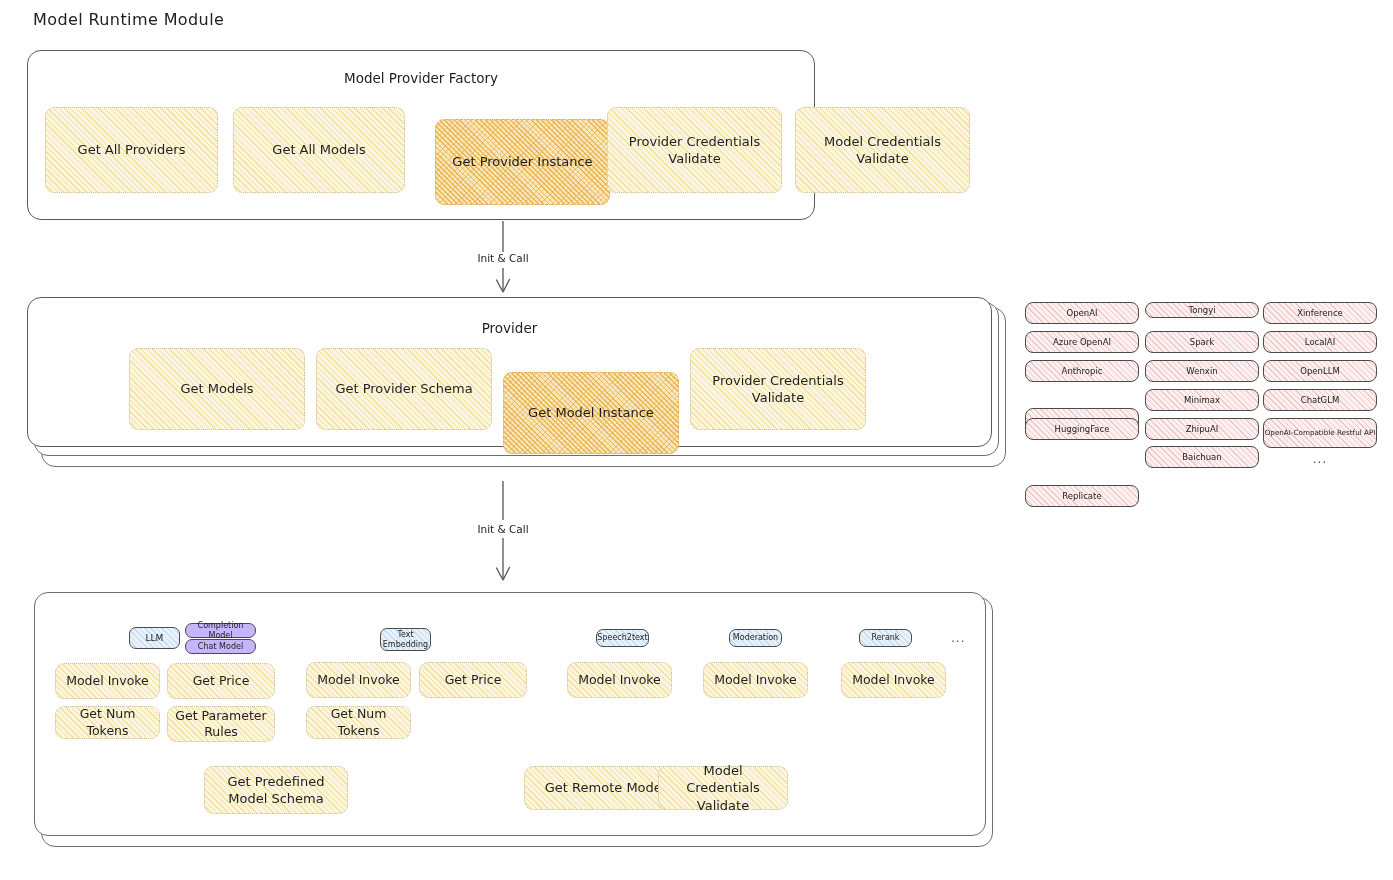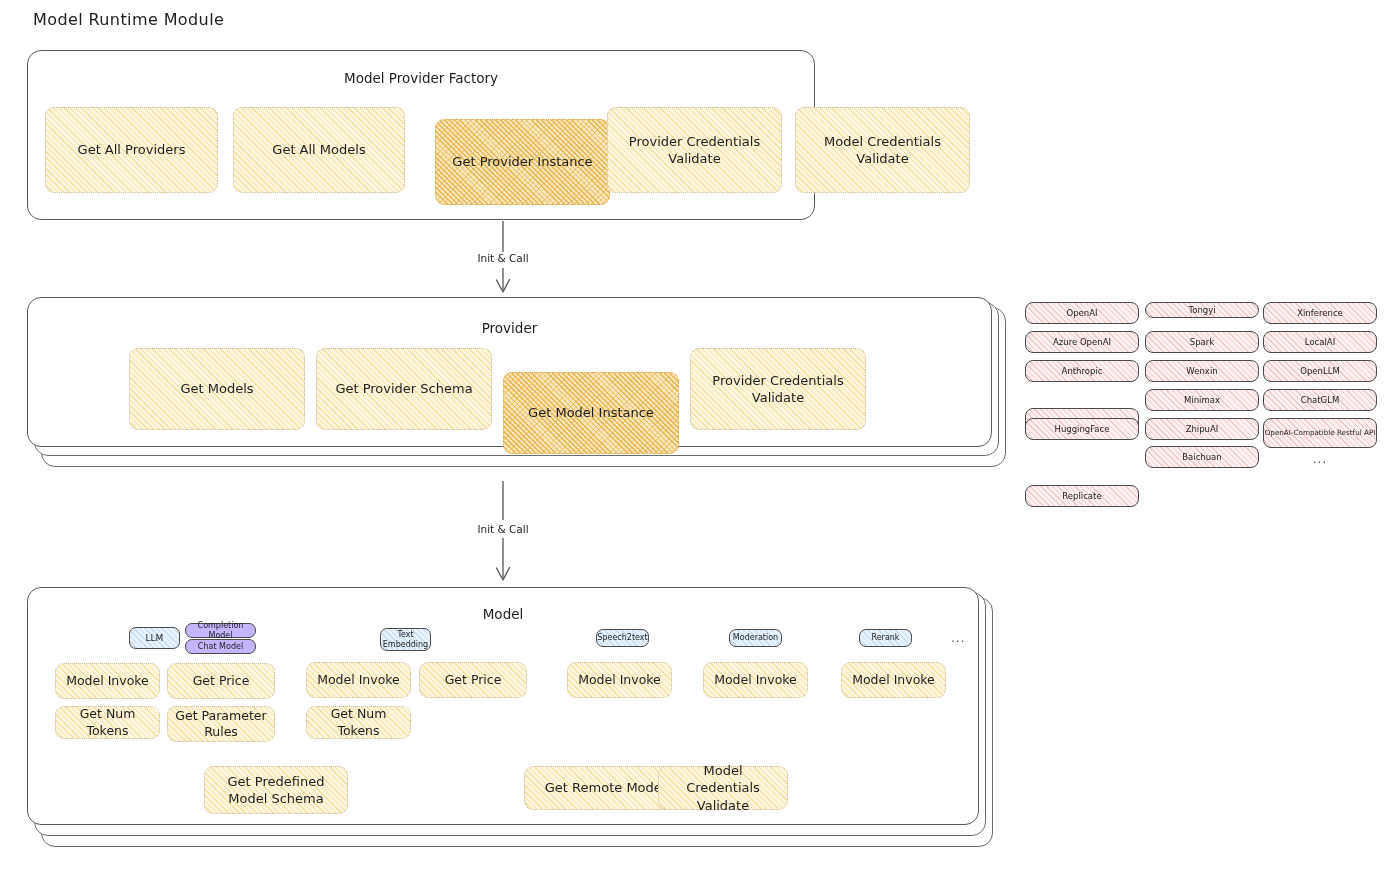--- a/index.html
+++ b/index.html
@@ -228,23 +228,20 @@
   <div class="chip ellipsis" style="left:1263px; top:450px; width:114px; height:18px;">...</div>
 
   <svg class="arrow" style="left:480px; top:480px;" width="46" height="108" viewBox="0 0 46 108">
     <path d="M23 1 L23 40 M23 58 L23 98" stroke="#555" stroke-width="1.3" fill="none"></path>
     <path d="M16.5 88 L23 100 L29.5 87.5" stroke="#555" stroke-width="1.3" fill="none" stroke-linecap="round" stroke-linejoin="round"></path>
   </svg>
   <div class="arrow-label" style="left:503px; top:523px;">Init &amp; Call</div>
 
   <div class="stack-layer" style="left:41px; top:597px; width:952px; height:250px;"></div>
   <div class="stack-layer" style="left:34px; top:592px; width:952px; height:244px;"></div>
-  <div class="container" style="left:27px; top:587px; width:952px; height:238px;">
-    <div class="container-title" style="top:18px;">Model</div>
-  </div>
 
   <div class="badge" style="left:129px; top:627px; width:51px; height:22px; font-size:9px;">LLM</div>
   <div class="badge plain" style="left:185px; top:623px; width:71px; height:15px;">Completion Model</div>
   <div class="badge plain" style="left:185px; top:639px; width:71px; height:15px;">Chat Model</div>
   <div class="node" style="left:55px; top:663px; width:105px; height:36px;">Model Invoke</div>
   <div class="node" style="left:167px; top:663px; width:108px; height:36px;">Get Price</div>
   <div class="node" style="left:55px; top:706px; width:105px; height:33px;">Get Num Tokens</div>
   <div class="node" style="left:167px; top:706px; width:108px; height:36px;">Get Parameter Rules</div>
 
   <div class="badge" style="left:380px; top:628px; width:51px; height:23px;">Text

